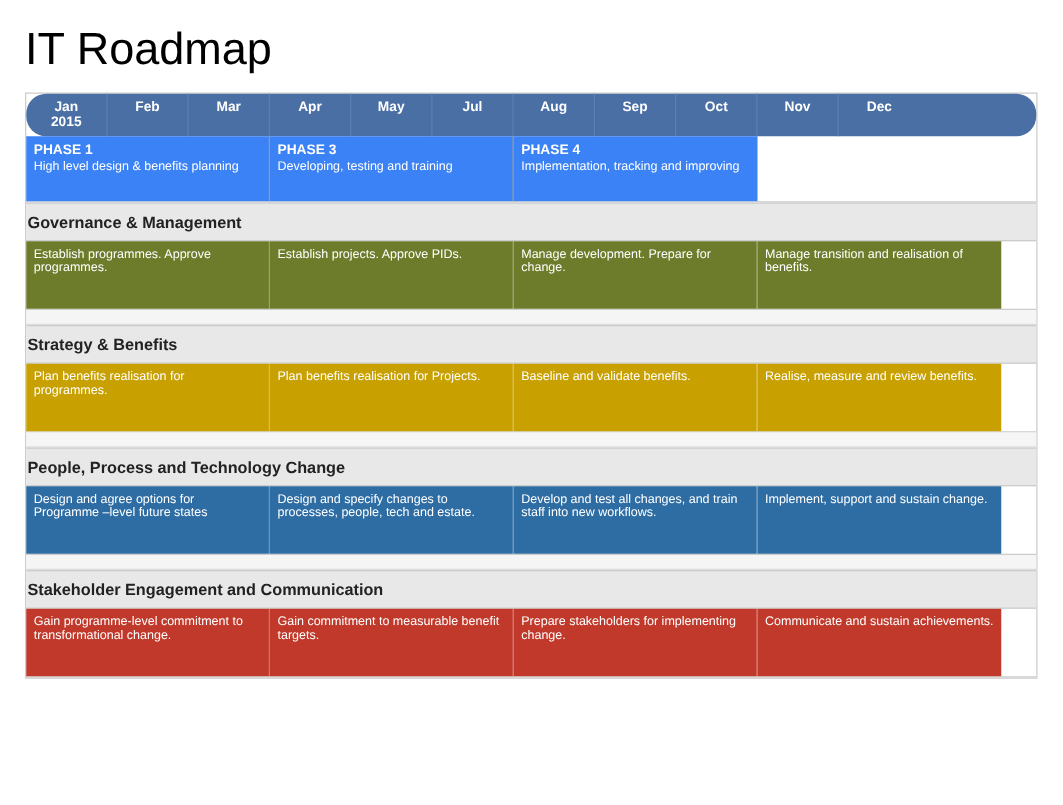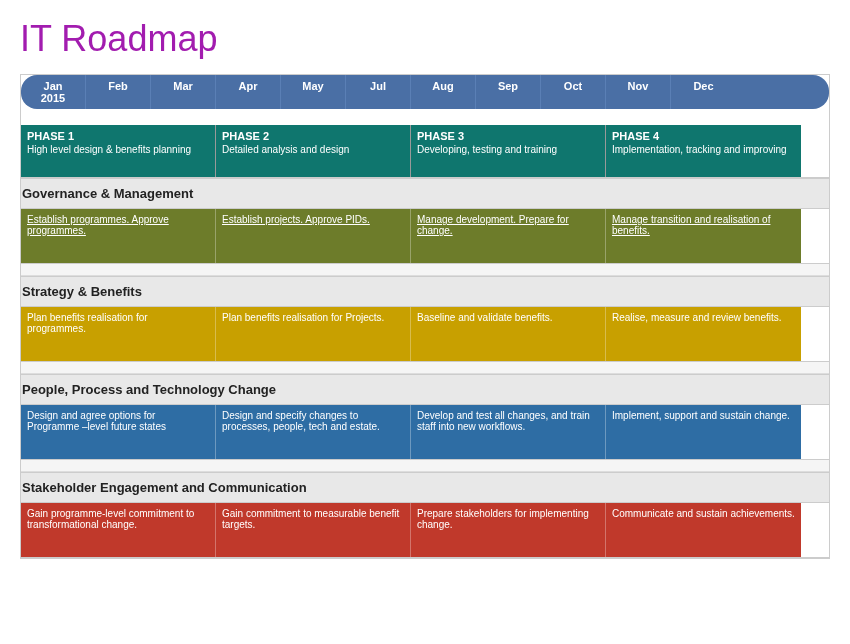--- a/index.html
+++ b/index.html
@@ -6,21 +6,21 @@
     body {
       font-family: Arial, sans-serif;
       background: #fff;
       width: 850px;
       min-height: 644px;
       padding: 18px 20px;
     }
     h1 {
       font-size: 36px;
       font-weight: 300;
-      color: #a21caf;
+      color: #000000;
       margin-bottom: 14px;
     }
     .grid-container {
       width: 100%;
       border: 1px solid #ccc;
     }
     
     .header-row {
       display: grid;
       grid-template-columns: 65px 65px 65px 65px 65px 65px 65px 65px 65px 65px 65px 65px;
@@ -37,27 +37,26 @@
     }
     .header-cell:last-child { border-right: none; }
 
     
     .phase-row {
       display: grid;
       grid-template-columns: 195px 195px 195px 195px;
       border-bottom: 1px solid #ccc;
     }
     .phase-cell {
-      background: #0f766e;
+      background: #3b82f6;
       color: #fff;
       font-size: 10px;
       padding: 5px 6px;
       border-right: 1px solid #999;
       min-height: 52px;
-      margin-top: 16px;
     }
     .phase-cell:last-child { border-right: none; }
     .phase-title {
       font-weight: bold;
       font-size: 11px;
       margin-bottom: 2px;
     }
 
     
     .section-header {
@@ -79,21 +78,21 @@
       color: #fff;
       font-size: 10px;
       padding: 5px 6px;
       border-right: 1px solid rgba(255,255,255,0.3);
       display: flex;
       align-items: flex-start;
     }
     .task-cell:last-child { border-right: none; }
 
     
-    .col-olive { background: #6d7c2a; text-decoration: underline; }
+    .col-olive { background: #6d7c2a; }
     .col-yellow { background: #c8a000; }
     .col-blue { background: #2e6da4; }
     .col-red { background: #c0392b; }
 
     .spacer-row {
       height: 12px;
       background: #f5f5f5;
       border-bottom: 1px solid #ddd;
     }
   </style>
@@ -115,24 +114,20 @@
     <div class="header-cell">Sep</div>
     <div class="header-cell">Oct</div>
     <div class="header-cell">Nov</div>
     <div class="header-cell">Dec</div>
   </div>
 
   <div class="phase-row">
     <div class="phase-cell">
       <div class="phase-title">PHASE 1</div>
       <div>High level design &amp; benefits planning</div>
-    </div>
-    <div class="phase-cell">
-      <div class="phase-title">PHASE 2</div>
-      <div>Detailed analysis and design</div>
     </div>
     <div class="phase-cell">
       <div class="phase-title">PHASE 3</div>
       <div>Developing, testing and training</div>
     </div>
     <div class="phase-cell">
       <div class="phase-title">PHASE 4</div>
       <div>Implementation, tracking and improving</div>
     </div>
   </div>

